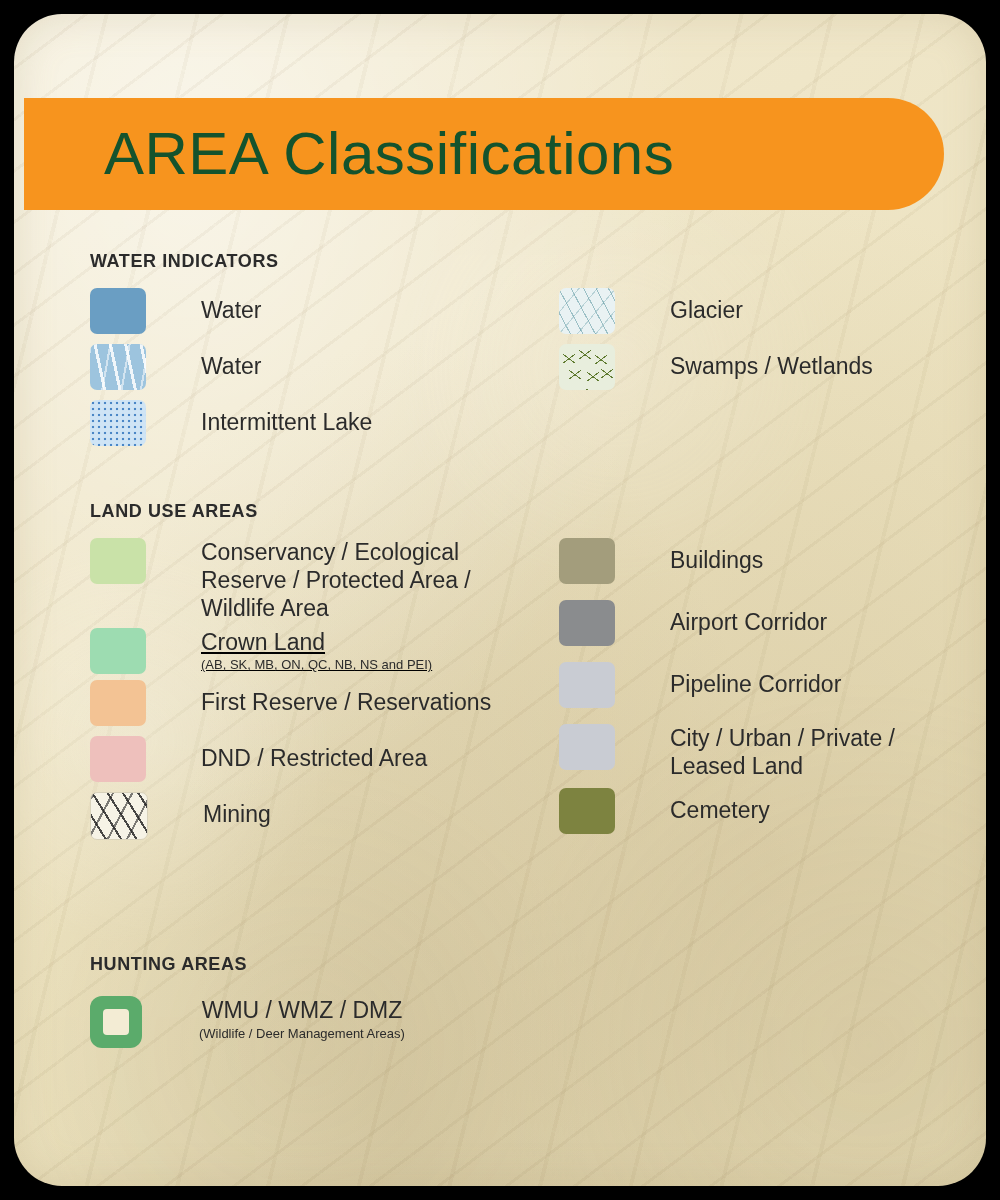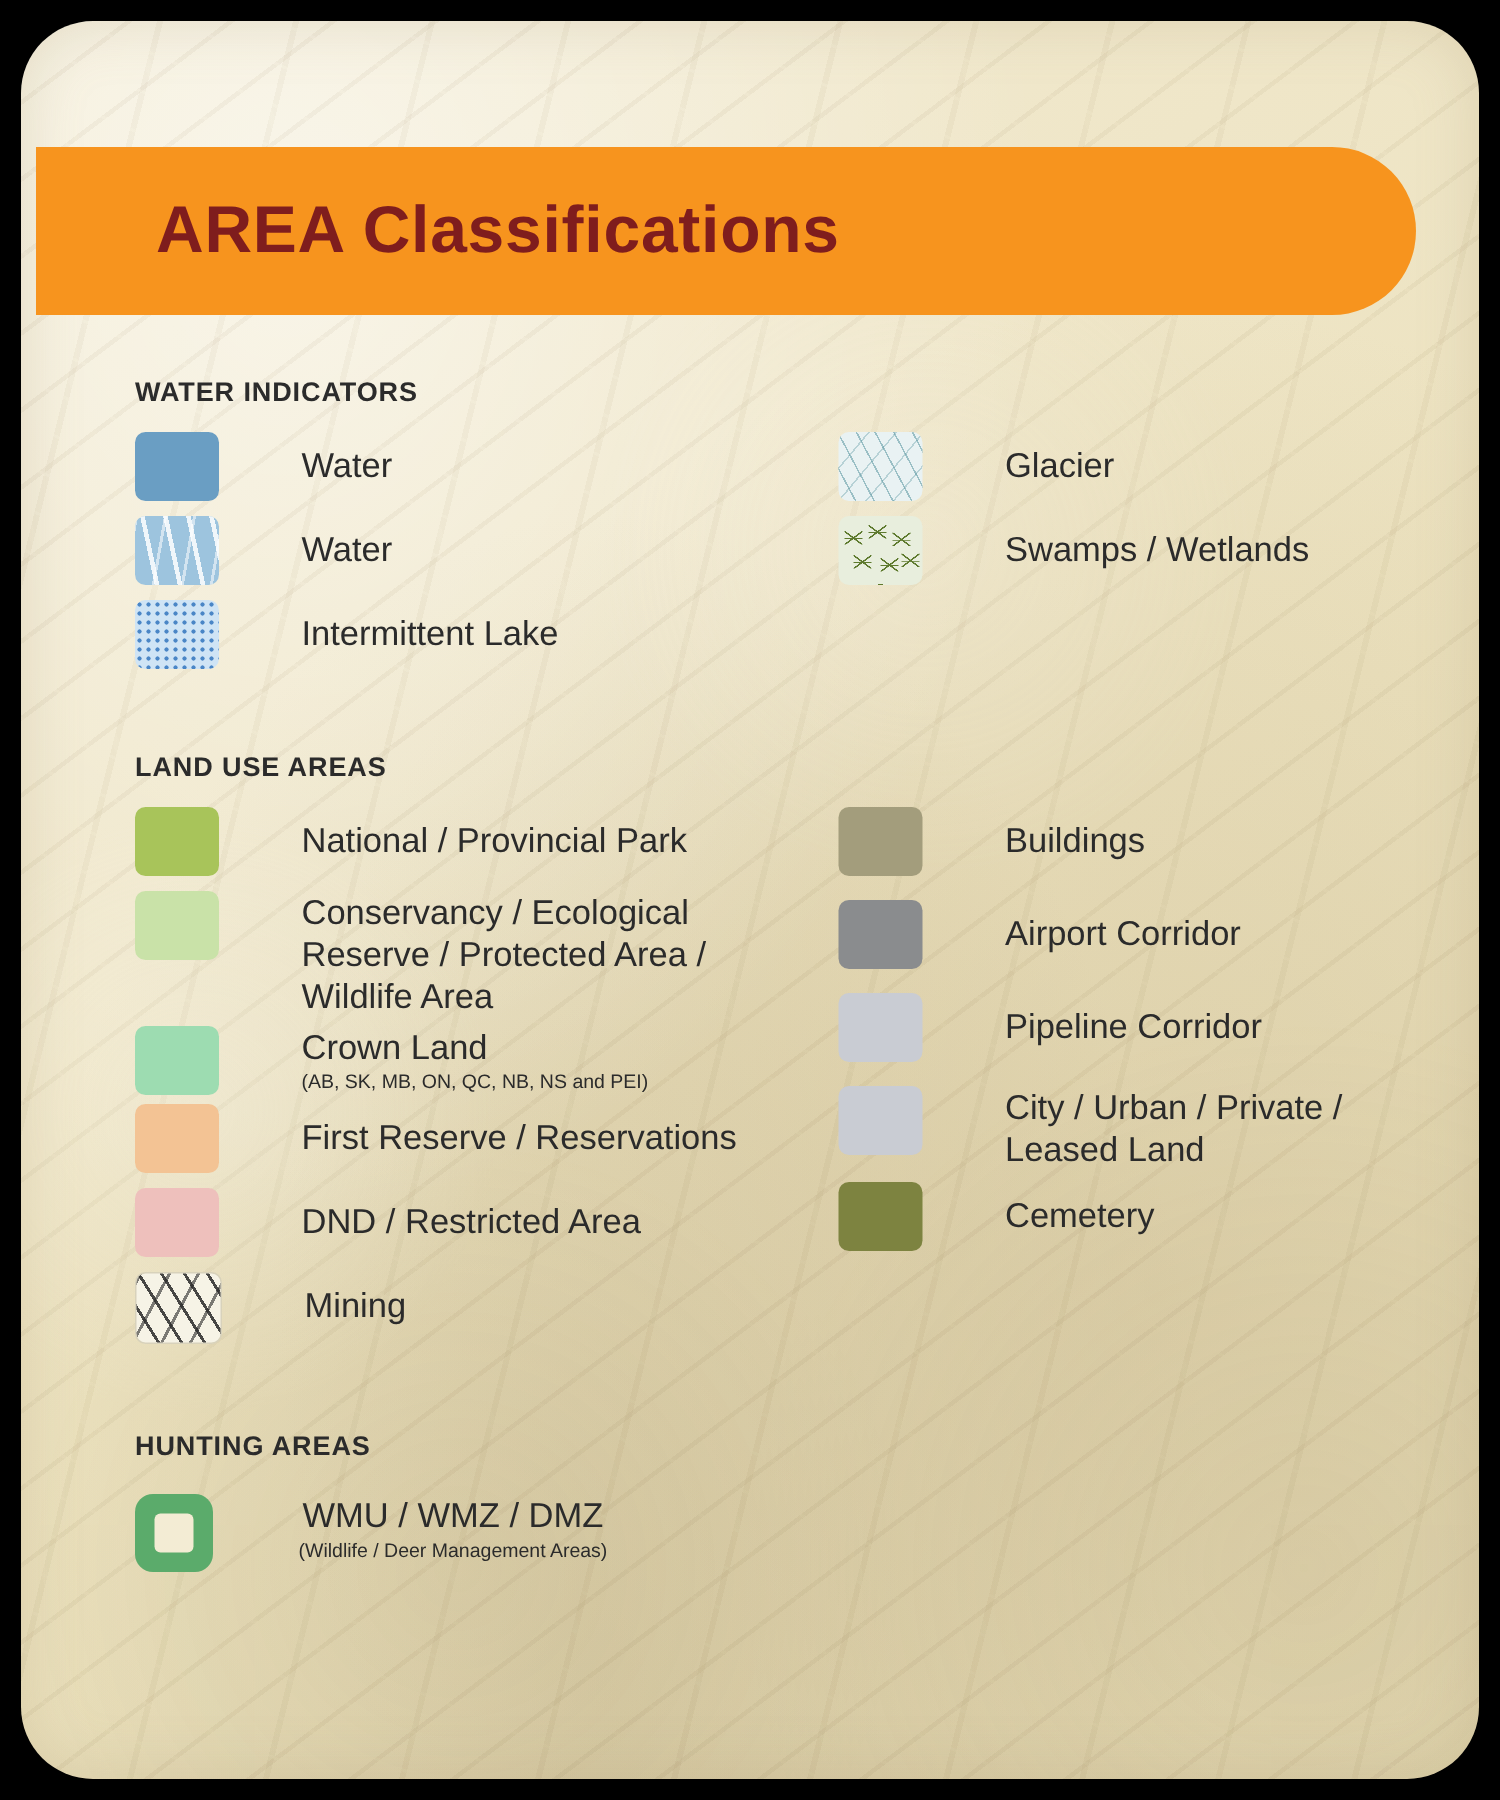--- a/index.html
+++ b/index.html
@@ -72,23 +72,23 @@
     height: 112px;
     background: #f7941e;
     border-top-right-radius: 56px;
     border-bottom-right-radius: 56px;
     display: flex;
     align-items: center;
     padding-left: 80px;
     box-sizing: border-box;
   }
   #title-text {
-    color: #7f1d1d;
-    font-size: 44px;
-    font-weight: bold;
+    color: #14532d;
+    font-size: 60px;
+    font-weight: normal;
     letter-spacing: 0.5px;
     line-height: 1;
     white-space: nowrap;
   }
 
   .section-heading {
     position: absolute;
     font-size: 18px;
     font-weight: bold;
     letter-spacing: 0.6px;
@@ -266,31 +266,27 @@
           <span class="tuft" style="left:42px; top:25px;"></span>
         </div>
         <div class="label-wrap">Swamps / Wetlands</div>
       </div>
     </div>
 
     <div class="section-heading" style="left:76px; top:487px;">LAND USE AREAS</div>
 
     <div class="legend-col" style="left:76px; top:524px; width:450px;">
 
-      <div class="legend-row">
-        <div class="swatch" style="background:#a8c45a;"></div>
-        <div class="label-wrap">National / Provincial Park</div>
-      </div>
 
       <div class="legend-row" style="margin-bottom:6px;">
         <div class="swatch" style="background:#c9e2a8;"></div>
         <div class="label-wrap" style="padding-top:0; max-width:400px;">Conservancy / Ecological Reserve / Protected Area / Wildlife Area</div>
       </div>
 
-      <div class="legend-row" style="margin-bottom:6px;">
+      <div class="legend-row" style="margin-bottom:6px;text-decoration:underline;">
         <div class="swatch" style="background:#9ddcb1;"></div>
         <div>
           <div class="label-wrap" style="padding-top:0;">Crown Land</div>
           <div class="label-wrap label-sub" style="padding-top:1px;">(AB, SK, MB, ON, QC, NB, NS and PEI)</div>
         </div>
       </div>
 
       <div class="legend-row">
         <div class="swatch" style="background:#f3c394;"></div>
         <div class="label-wrap">First Reserve / Reservations</div>

